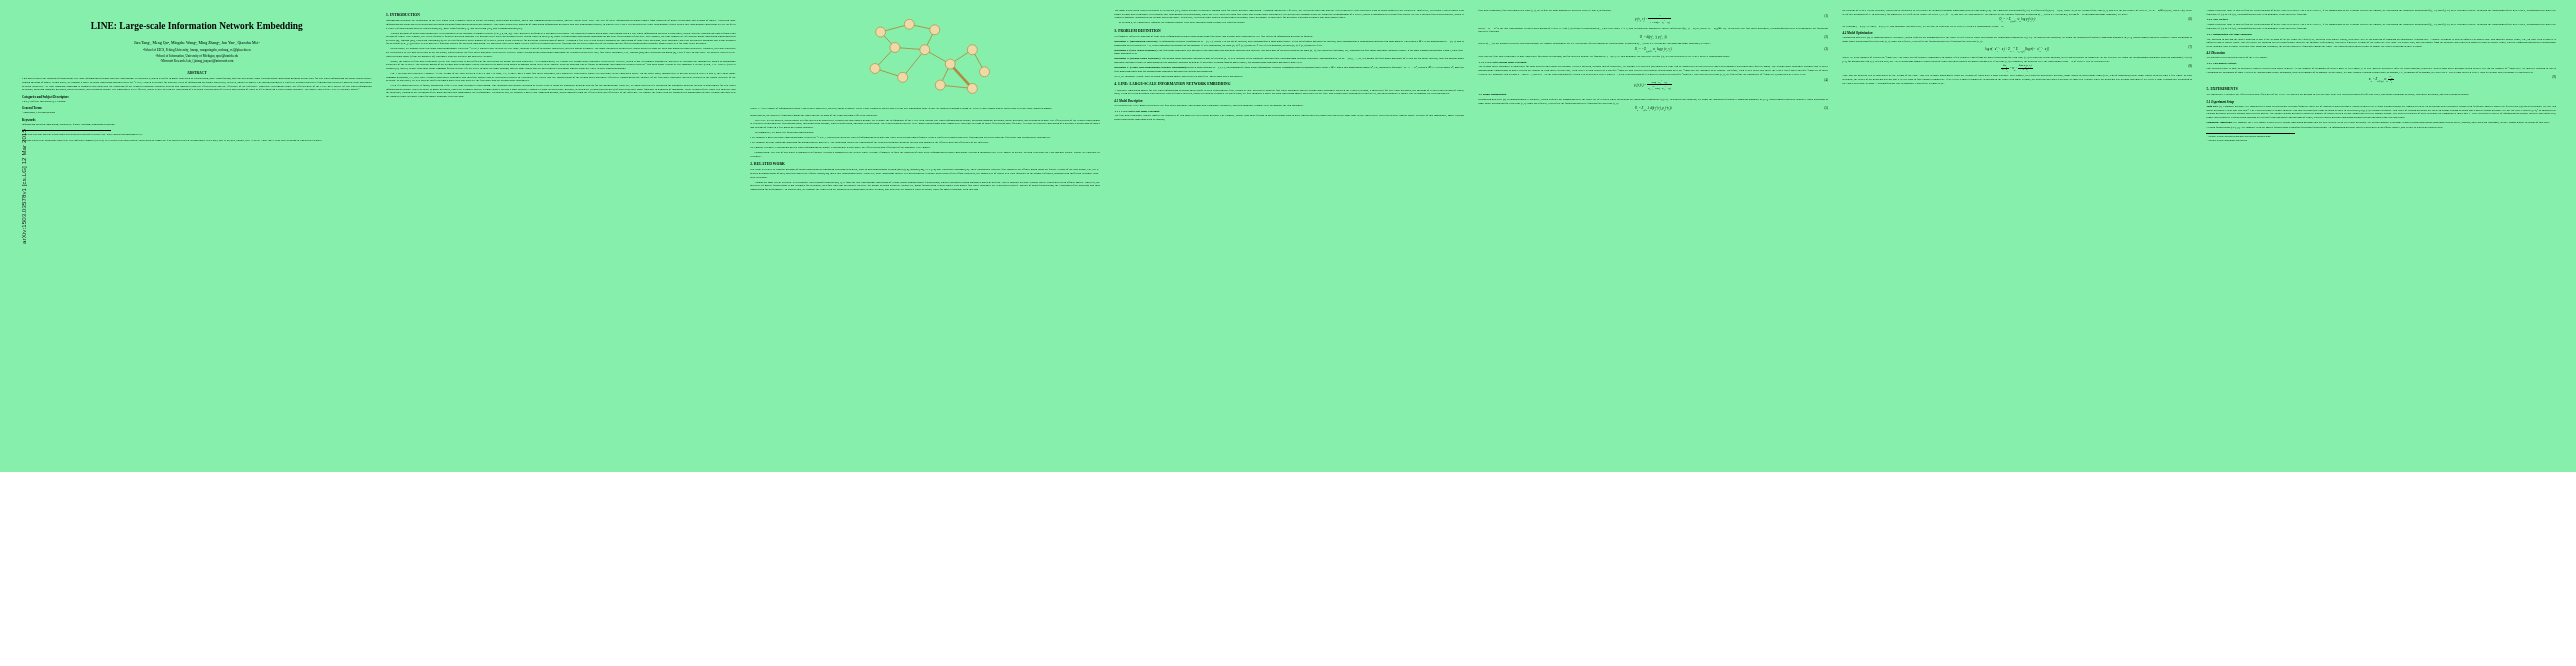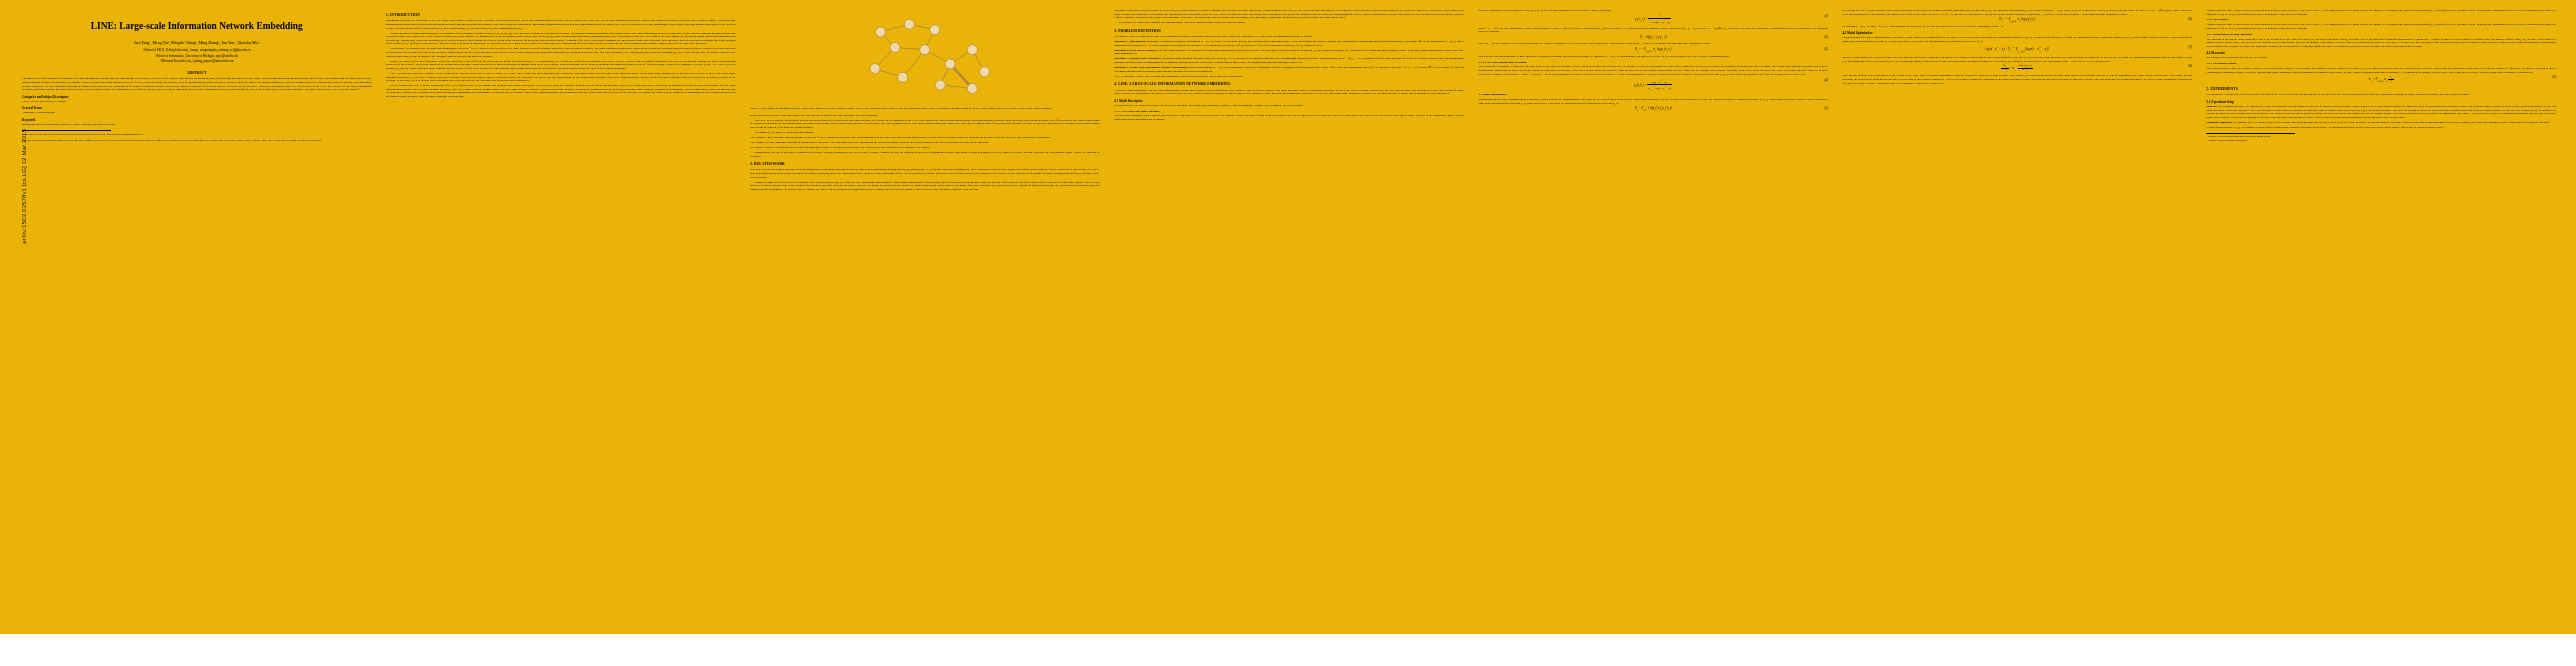--- a/index.html
+++ b/index.html
@@ -10,22 +10,22 @@
   body {
     width: 2576px;
     height: 667px;
     font-family: "Liberation Serif", serif;
     color: #000;
     overflow: hidden;
   }
   .page {
     position: relative;
     width: 2576px;
-    height: 634px;
-    background: #eab308;
+    height: 472px;
+    background: #86efac;
   }
   .arxiv-stamp {
     position: absolute;
     left: -60px;
     top: 183px;
     width: 167px;
     transform: rotate(-90deg);
     transform-origin: center center;
     font-family: "Liberation Sans", sans-serif;
     font-size: 6.1px;

